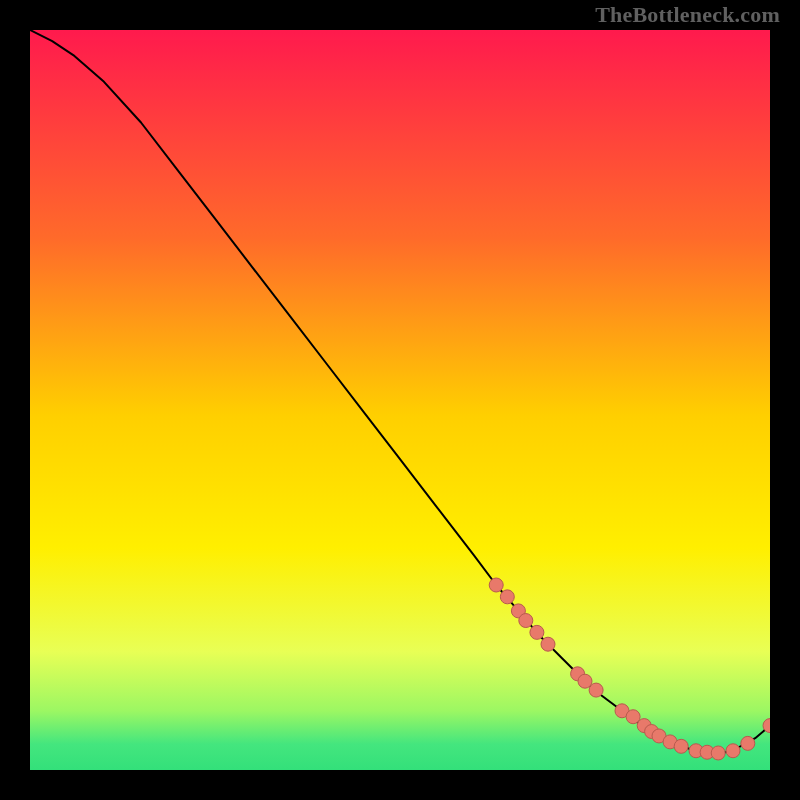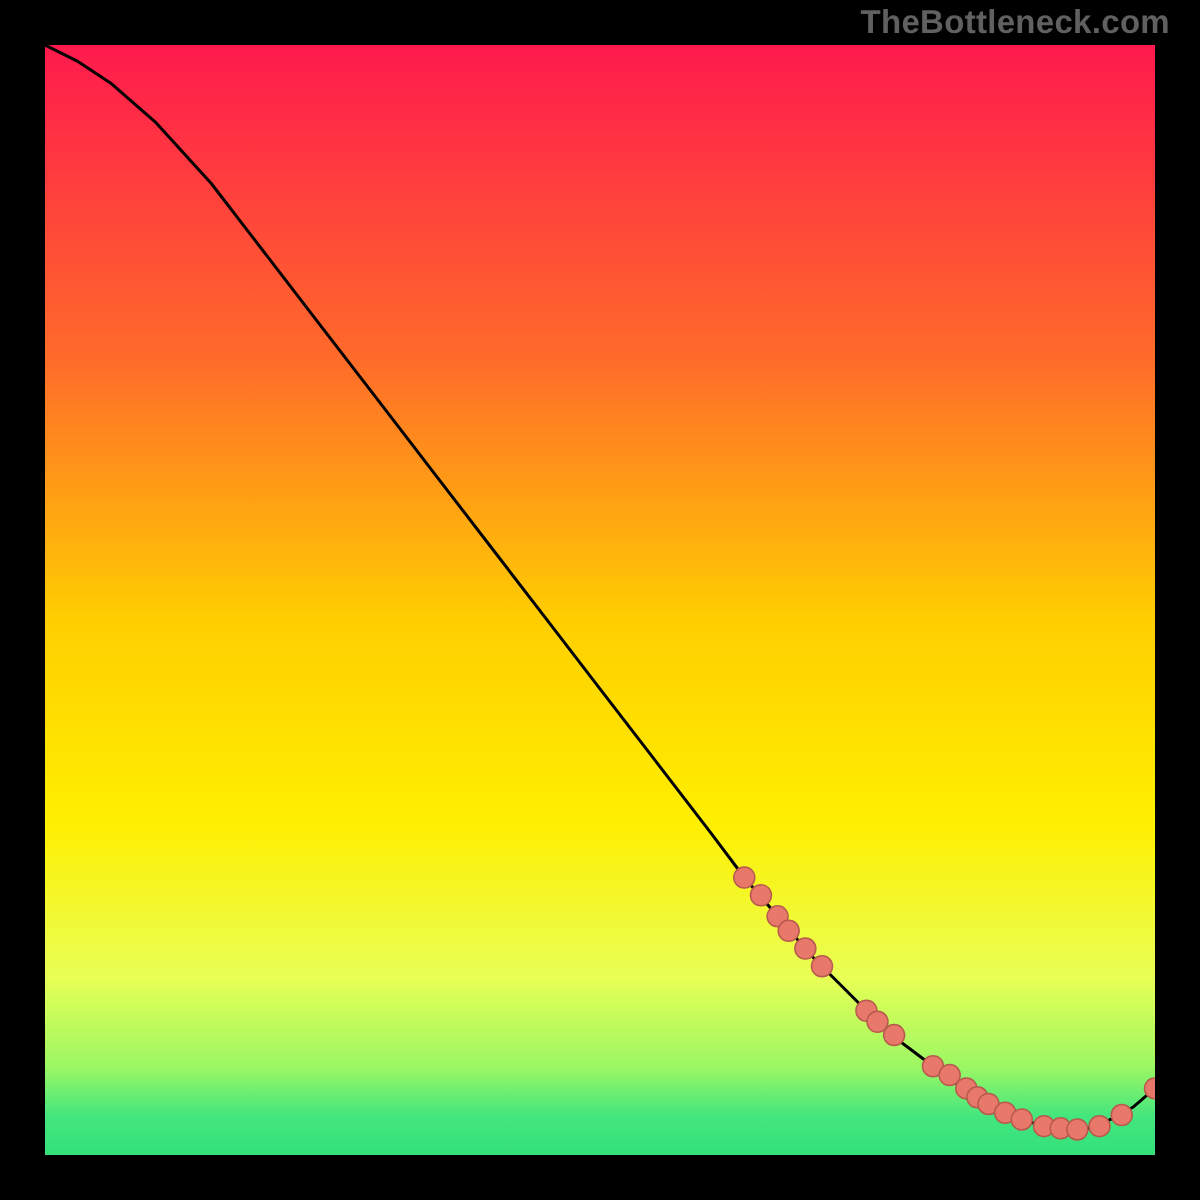--- a/index.html
+++ b/index.html
@@ -7,21 +7,21 @@
   .stage {
     position: relative;
     width: 800px;
     height: 800px;
     background: #000;
   }
   .watermark {
     position: absolute;
     top: 2px;
     right: 20px;
-    font-family: Liberation Sans, sans-serif;
+    font-family: Liberation Serif, serif;
     font-size: 22px;
     font-weight: bold;
     color: #606060;
     letter-spacing: 0.2px;
   }
   .plot {
     position: absolute;
     left: 30px;
     top: 30px;
     width: 740px;

